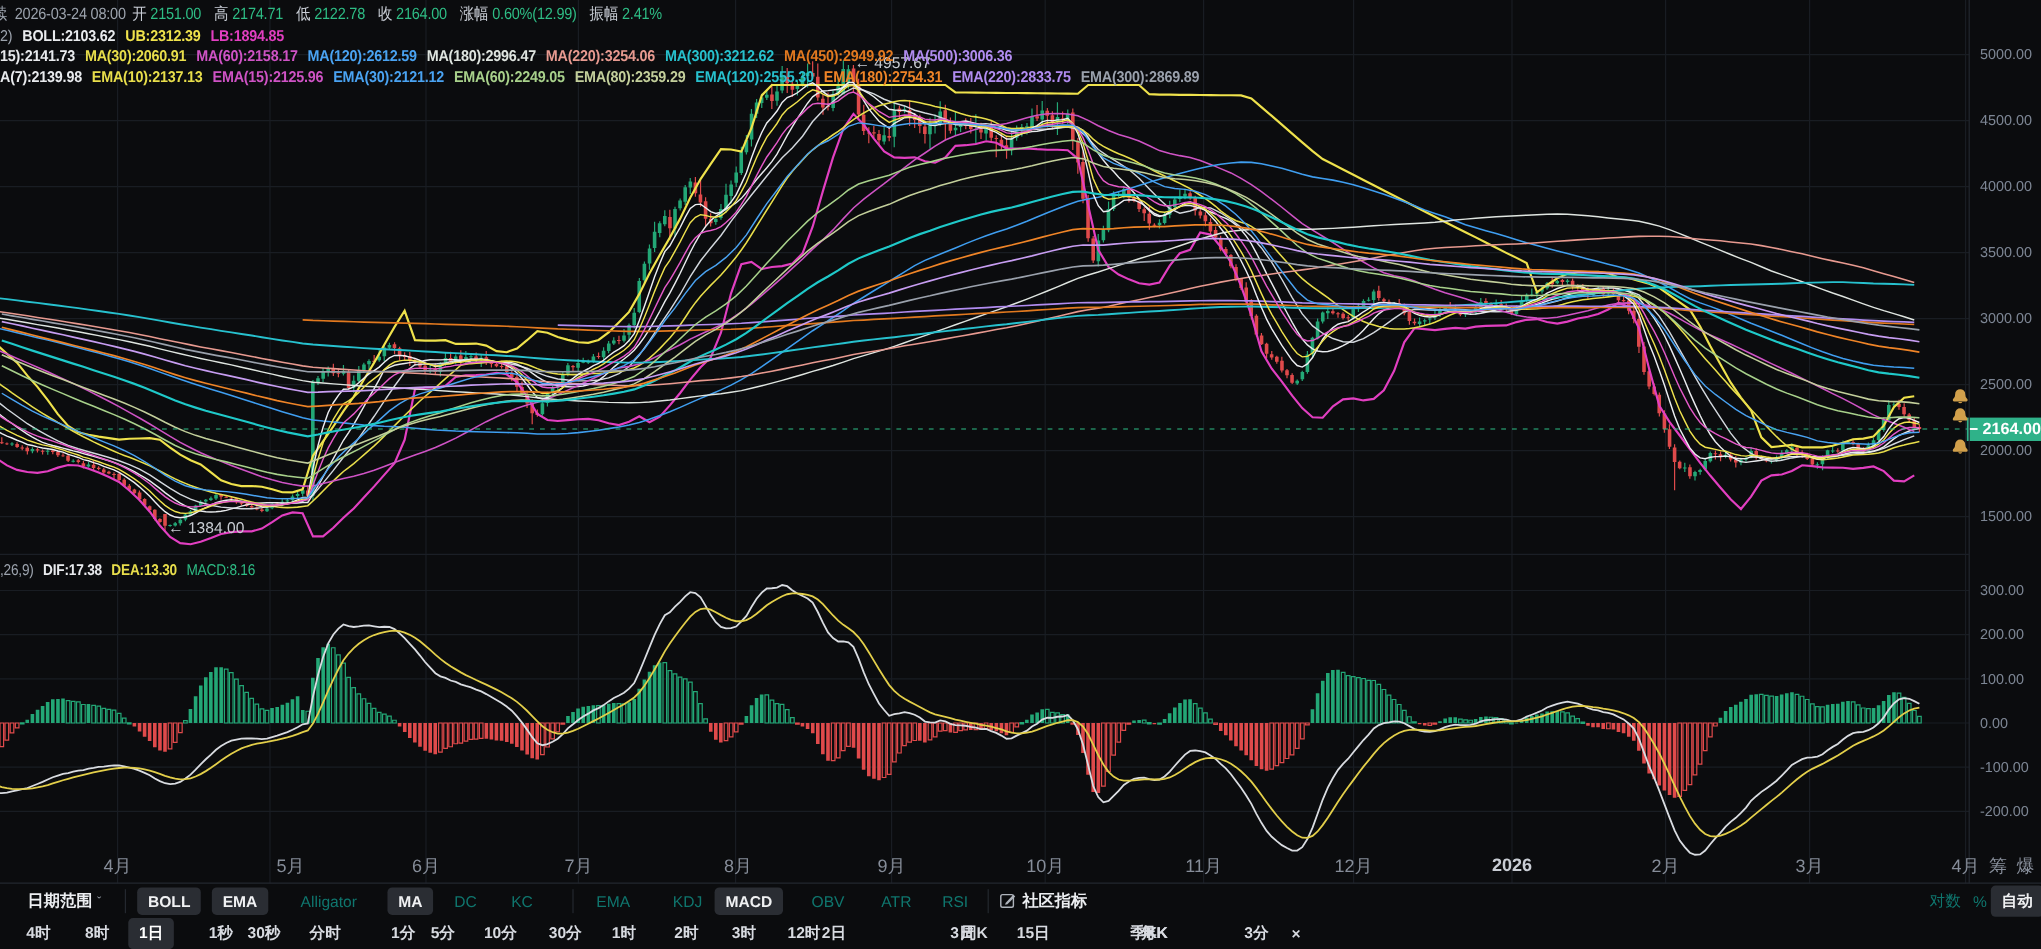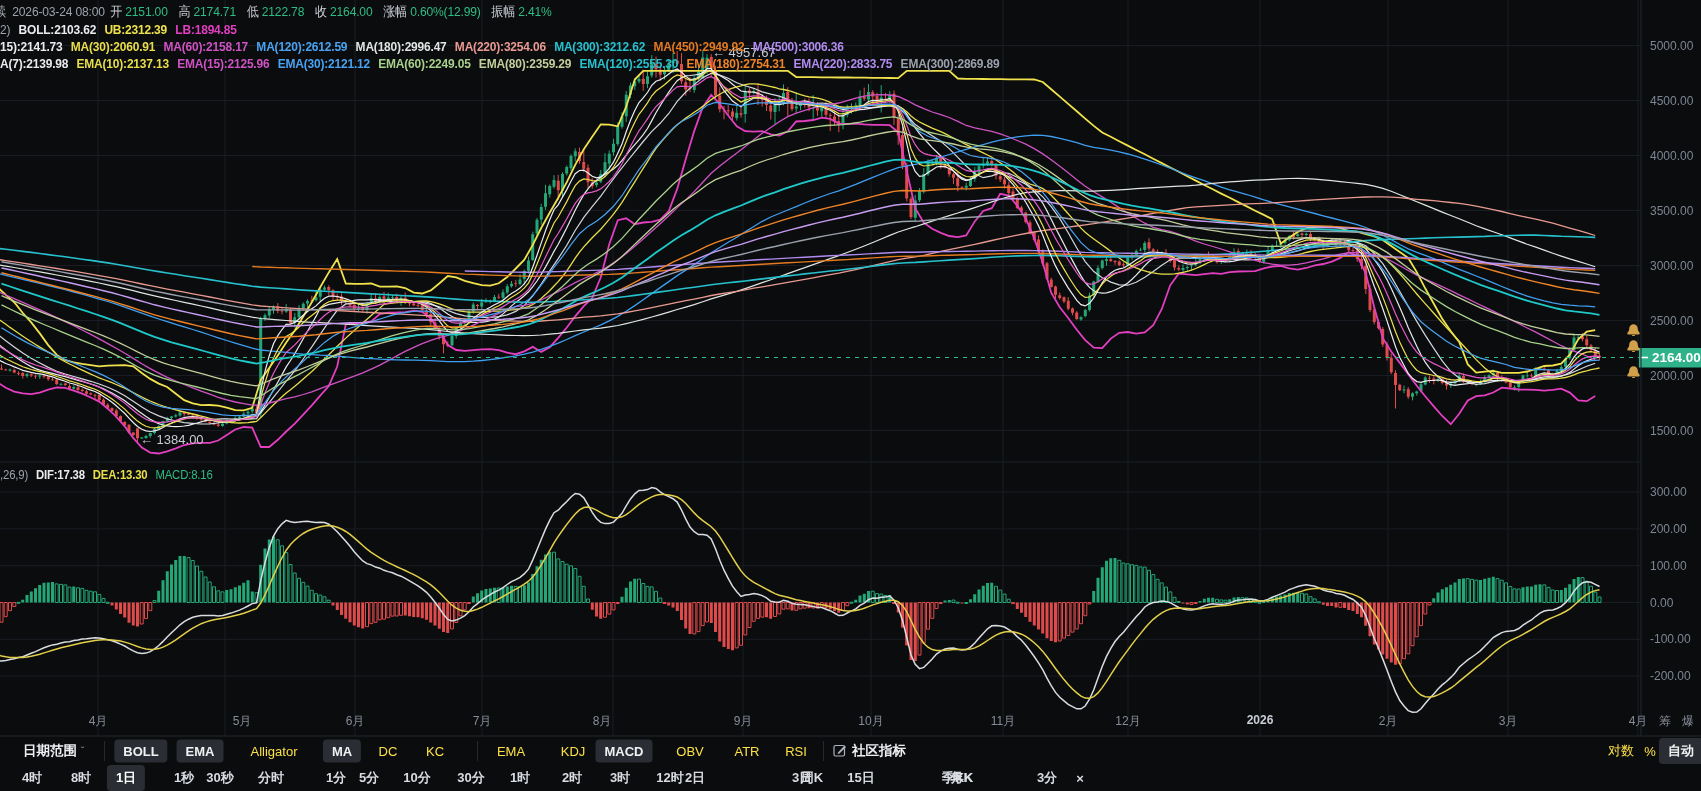--- a/index.html
+++ b/index.html
@@ -13,25 +13,25 @@
 #l3 { left:0; top:39px; }
 #l4 { left:0; top:56px; }
 #lm { left:0; top:467px; transform:scaleX(0.875); }
 .gy { color:#9ca3ad; } .gn { color:#2ebd85; } .wh { color:#e9ebee; }
 .ye { color:#e8de4b; } .mg { color:#cf53c5; } .bl { color:#4aa3f2; }
 .pw { color:#dfe5e0; } .sa { color:#e89a90; } .cy { color:#27c1ce; }
 .or { color:#e2791f; } .lv { color:#b18cf0; } .pg { color:#a8d18b; }
 .sg { color:#c3cf9b; } .gr { color:#9aa1ac; } .o2 { color:#ef8427; }
 .l2y { color:#efe24c; } .l2m { color:#e23fc1; }
 .mx { position:absolute; top:713px; transform:translateX(-50%); color:#868d99;
-      font-size:12px; }
+      font-size:15px; }
 .mx.b { color:#c9cdd4; font-weight:bold; }
 #bar1 { position:absolute; left:0; top:737px; width:1701px; height:28px; }
 #bar2 { position:absolute; left:0; top:765px; width:1701px; height:26px; }
-.tb { position:absolute; top:50%; transform:translate(-50%,-50%); color:#fde047;
+.tb { position:absolute; top:50%; transform:translate(-50%,-50%); color:#0f766e;
       font-size:13px; white-space:nowrap; }
 .tb.box { background:#2a2d33; border-radius:4px; padding:4px 9px; color:#f0f1f3;
           font-weight:bold; }
 .ti { position:absolute; top:50%; transform:translate(-50%,-50%); color:#d8dbe1;
       font-size:13px; font-weight:bold; white-space:nowrap; }
 .ti.sel { background:#2a2d33; border-radius:4px; padding:4px 9px; color:#fff; }
 .dr { position:absolute; left:23px; top:50%; transform:translateY(-50%);
       color:#eceef1; font-size:13.5px; font-weight:bold; }
 .car { color:#9aa0aa; font-size:11px; font-weight:normal; }
 .vsep { position:absolute; top:4px; width:1px; height:20px; background:#24282f; }
@@ -141,21 +141,21 @@
     </svg>
 <div class="leg" id="l1"><span class="gy">续&nbsp; 2026-03-24 08:00</span><span>开 <span class="gn">2151.00</span></span><span>高 <span class="gn">2174.71</span></span><span>低 <span class="gn">2122.78</span></span><span>收 <span class="gn">2164.00</span></span><span>涨幅 <span class="gn">0.60%(12.99)</span></span><span>振幅 <span class="gn">2.41%</span></span></div>
 <div class="leg" id="l2"><span class="gy" style="font-weight:normal">2)</span><span class="wh">BOLL:2103.62</span><span class="l2y">UB:2312.39</span><span class="l2m">LB:1894.85</span></div>
 <div class="leg" id="l3"><span class="wh">15):2141.73</span><span class="ye">MA(30):2060.91</span><span class="mg">MA(60):2158.17</span><span class="bl">MA(120):2612.59</span><span class="pw">MA(180):2996.47</span><span class="sa">MA(220):3254.06</span><span class="cy">MA(300):3212.62</span><span class="or">MA(450):2949.92</span><span class="lv">MA(500):3006.36</span></div>
 <div class="leg" id="l4"><span class="wh">A(7):2139.98</span><span class="ye">EMA(10):2137.13</span><span class="mg">EMA(15):2125.96</span><span class="bl">EMA(30):2121.12</span><span class="pg">EMA(60):2249.05</span><span class="sg">EMA(80):2359.29</span><span class="cy">EMA(120):2555.30</span><span class="o2">EMA(180):2754.31</span><span class="lv">EMA(220):2833.75</span><span class="gr">EMA(300):2869.89</span></div>
 <div class="leg" id="lm"><span class="gy" style="font-weight:normal">,26,9)</span><span class="wh">DIF:17.38</span><span class="ye">DEA:13.30</span><span class="gn" style="font-weight:normal">MACD:8.16</span></div>
 <span class="mx" style="left:98px">4月</span>
     <span class="mx" style="left:242px">5月</span>
     <span class="mx" style="left:355px">6月</span>
     <span class="mx" style="left:482px">7月</span>
-    <span class="mx" style="left:602px">8月</span>
+    <span class="mx" style="left:615px">8月</span>
     <span class="mx" style="left:743px">9月</span>
     <span class="mx" style="left:871px">10月</span>
     <span class="mx" style="left:1003px">11月</span>
     <span class="mx" style="left:1128px">12月</span>
     <span class="mx b" style="left:1260px">2026</span>
     <span class="mx" style="left:1388px">2月</span>
     <span class="mx" style="left:1508px">3月</span>
     <span class="mx" style="left:1638px">4月</span>
     <span class="mx" style="left:1665px">筹</span>
     <span class="mx" style="left:1688px">爆</span>

